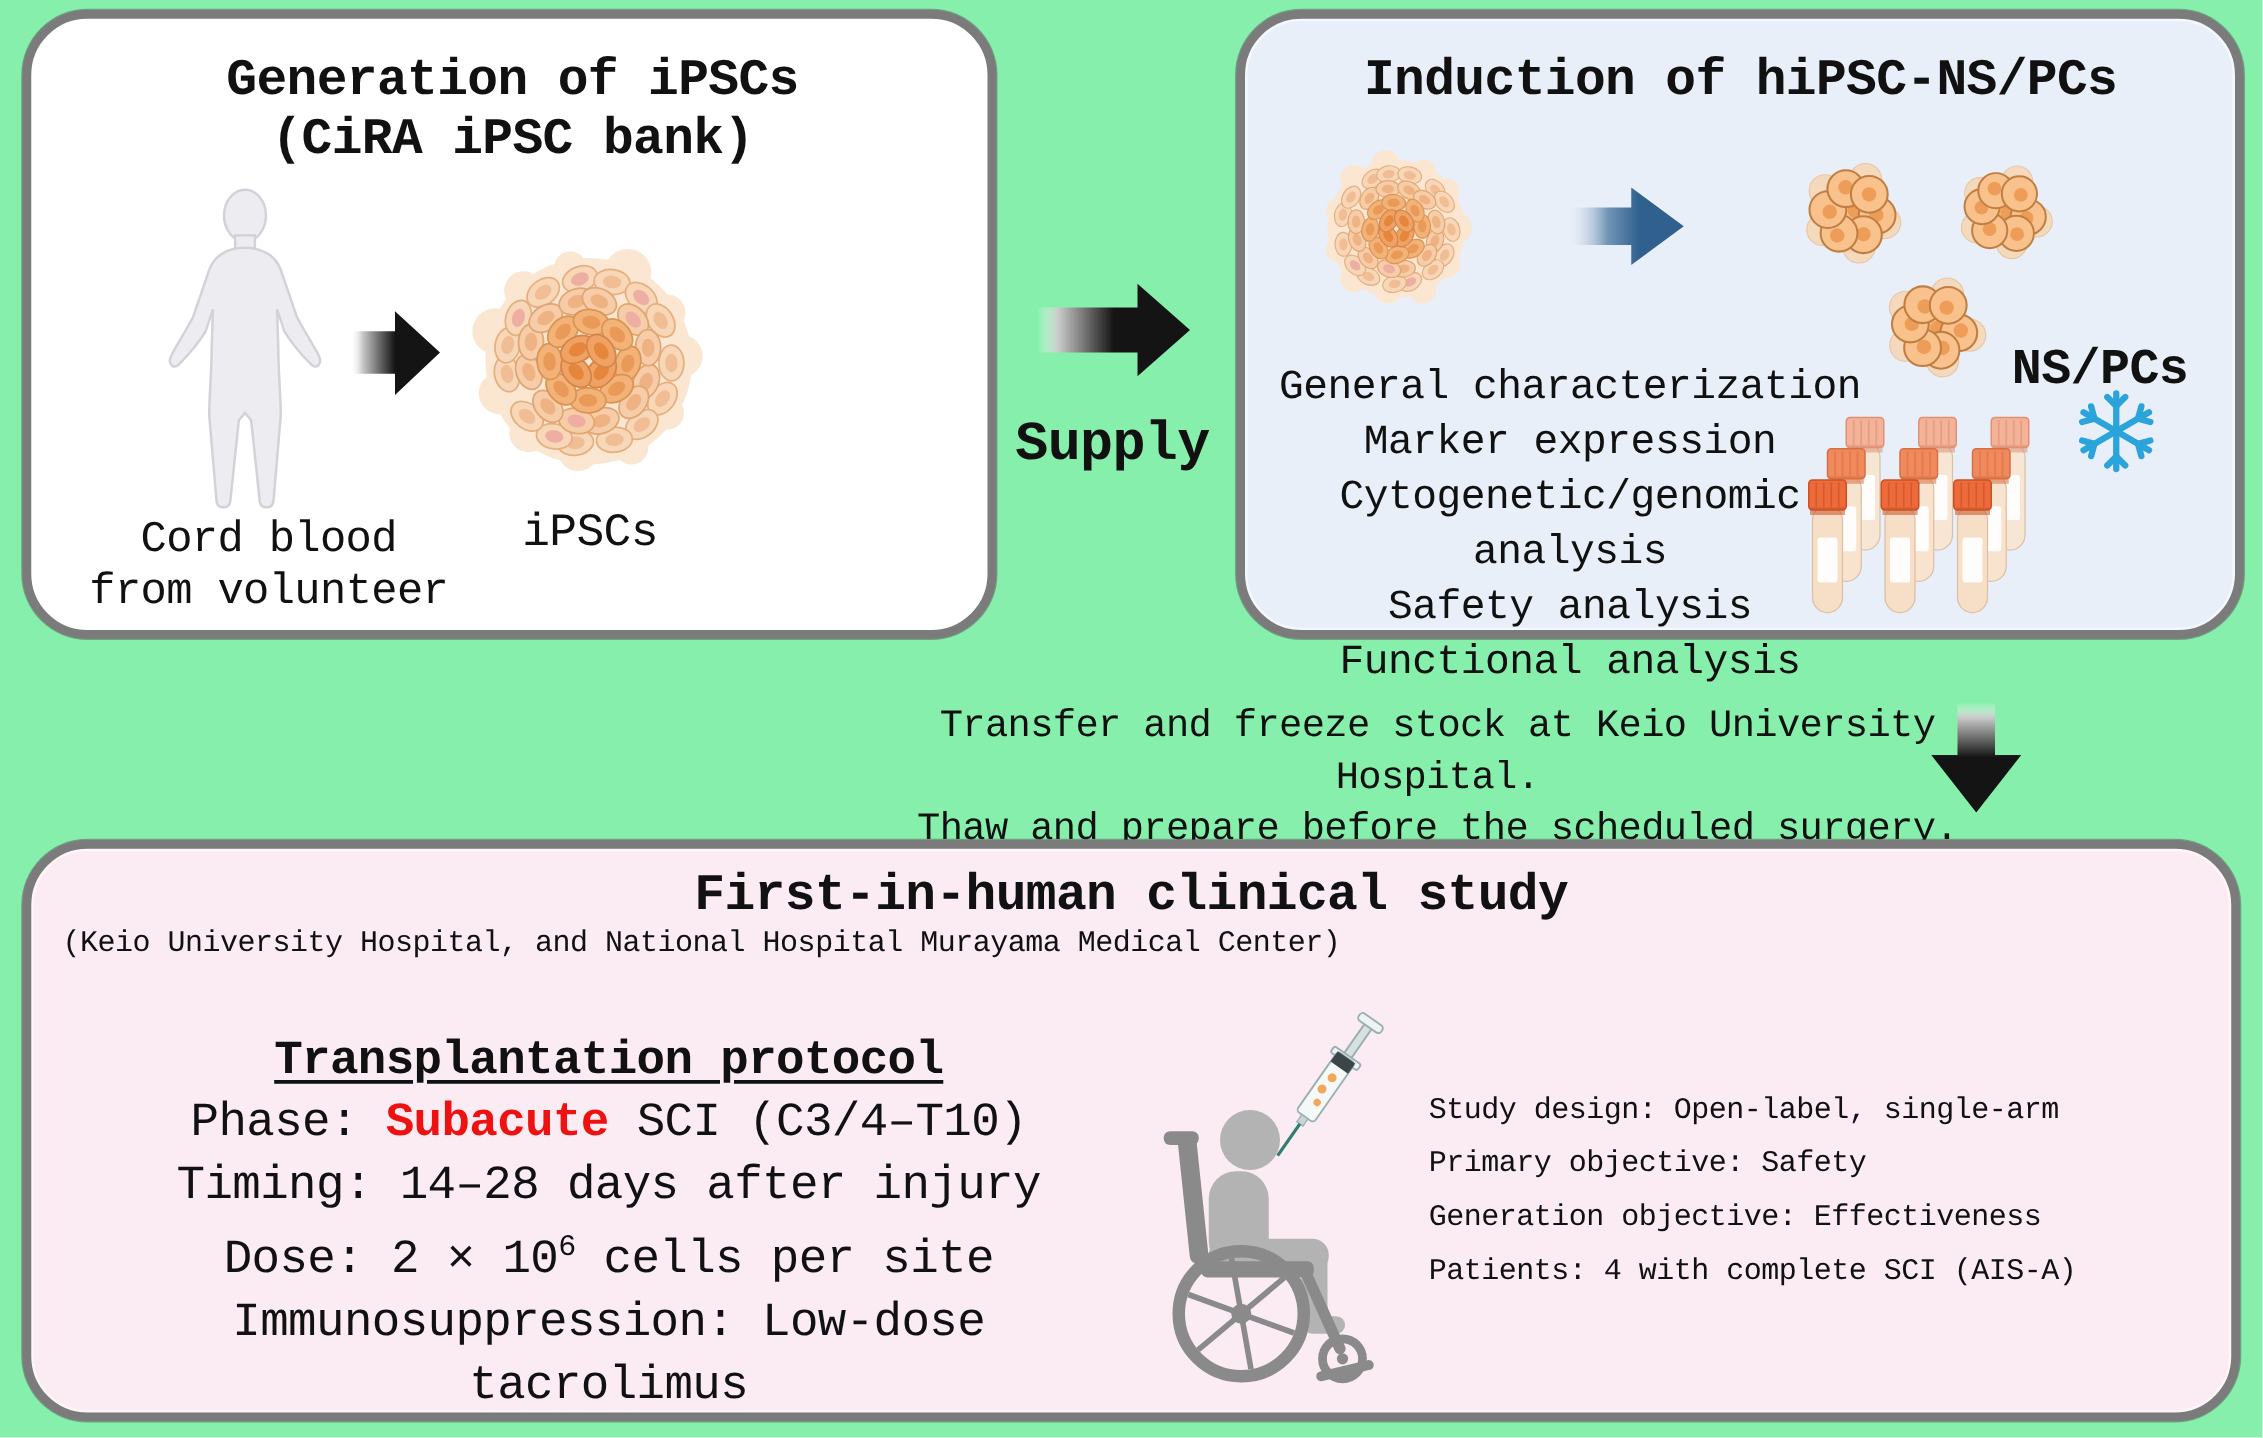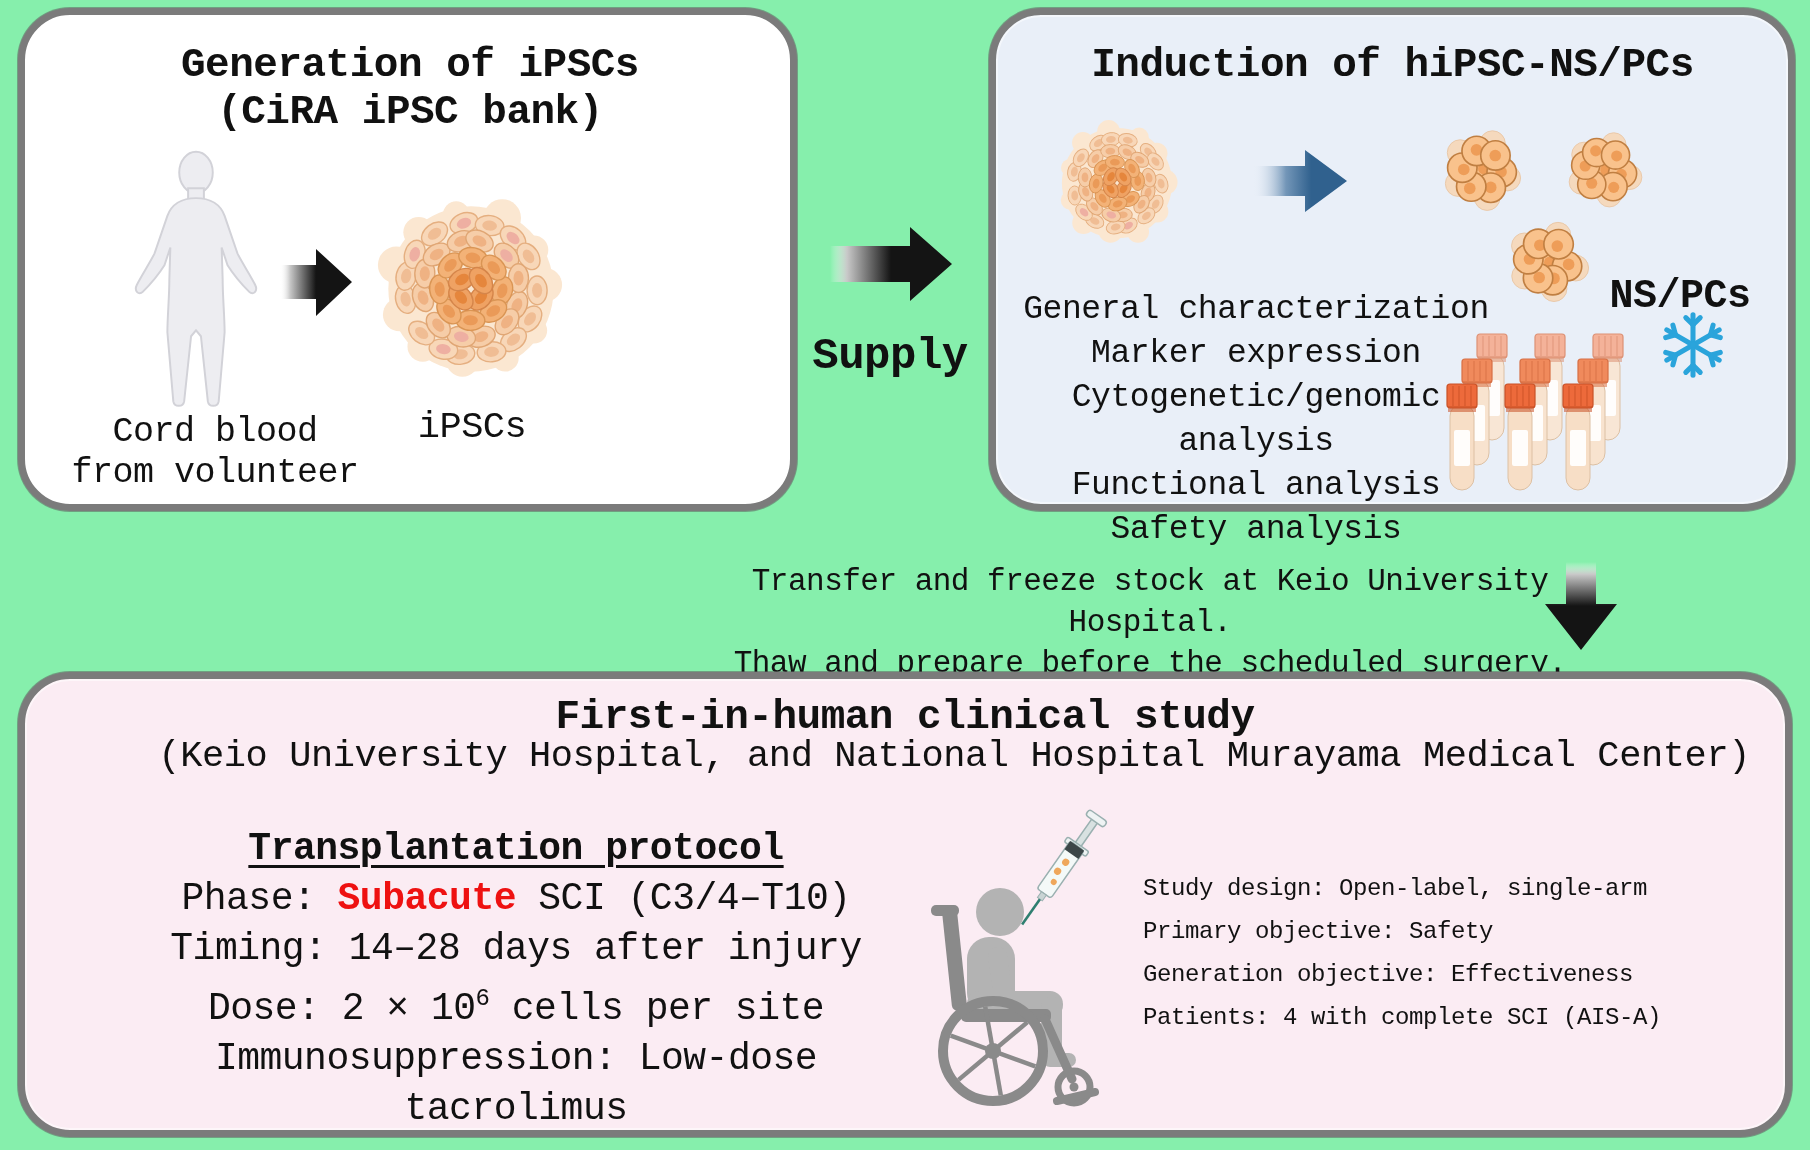--- a/index.html
+++ b/index.html
@@ -14,22 +14,22 @@
   .t{letter-spacing:-0.5px;}
   .big-title{font-weight:bold;font-size:41px;line-height:47px;text-align:center;}
   .lbl{font-size:35px;line-height:41px;text-align:center;}
   .supply-label{font-weight:bold;font-size:44px;line-height:48px;text-align:center;}
   .nspcs-label{font-weight:bold;font-size:40px;line-height:42px;text-align:center;}
   .qc-head{font-weight:bold;font-size:37px;line-height:40px;text-align:center;
            text-decoration:underline;text-decoration-thickness:3px;text-underline-offset:6px;}
   .qc-list{font-size:33px;line-height:44px;text-align:center;letter-spacing:-0.4px;}
   .note{font-size:31px;line-height:41px;text-align:center;letter-spacing:-0.5px;}
   .fih-title{font-weight:bold;font-size:41px;line-height:45px;text-align:center;}
-  .fih-sub{font-size:37px;line-height:38px;text-align:right;letter-spacing:-0.4px;}
-  .proto{font-size:38px;line-height:50px;text-align:center;letter-spacing:-0.5px;margin-left:29px;}
+  .fih-sub{font-size:24px;line-height:38px;text-align:left;letter-spacing:-0.4px;}
+  .proto{font-size:38px;line-height:50px;text-align:center;letter-spacing:-0.5px;}
   .proto .head{font-weight:bold;text-decoration:underline;text-decoration-thickness:3px;text-underline-offset:6px;}
   .proto sup{font-size:24px;}
   .red{color:var(--c-red,#ee1111);font-weight:bold;}
   .study{font-size:24px;line-height:43px;text-align:left;letter-spacing:-0.4px;}
   svg{display:block;overflow:visible;}
 </style>
 </head>
 <body>
 
 <div class="canvas">
@@ -505,22 +505,22 @@
       <circle cx="60.1" cy="33.8" r="6.3" fill="#ee9d58"></circle>
     </svg>
 
   <div class="abs nspcs-label t" style="left:1590px;top:228px;width:180px;margin-top:48px;">NS/PCs</div>
 
 
   <div class="abs qc-list" style="left:1006px;top:288px;width:500px;">
     <div>General characterization</div>
     <div>Marker expression</div>
     <div>Cytogenetic/genomic analysis</div>
+    <div>Safety analysis</div>
     <div>Functional analysis</div>
-    <div>Safety analysis</div>
   </div>
 
   <svg class="abs" id="tube-rack" style="left:1441px;top:334px;width:200px;height:160px" viewBox="0 0 200 160">
       <rect x="39" y="20" width="24" height="86" rx="12" fill="#f8e6d5" stroke="#dcc0a4" stroke-width="1"></rect>
       <rect x="43" y="46" width="16" height="36" rx="2" fill="#ffffff" opacity="0.92"></rect>
       <rect x="36" y="0" width="30" height="24" rx="3" fill="#f4b299" stroke="#dd9175" stroke-width="1.2"></rect>
       <line x1="42" y1="2" x2="42" y2="22" stroke="#dd9175" stroke-width="1.4" opacity="0.6"></line>
       <line x1="48" y1="2" x2="48" y2="22" stroke="#dd9175" stroke-width="1.4" opacity="0.6"></line>
       <line x1="54" y1="2" x2="54" y2="22" stroke="#dd9175" stroke-width="1.4" opacity="0.6"></line>
       <line x1="60" y1="2" x2="60" y2="22" stroke="#dd9175" stroke-width="1.4" opacity="0.6"></line>

